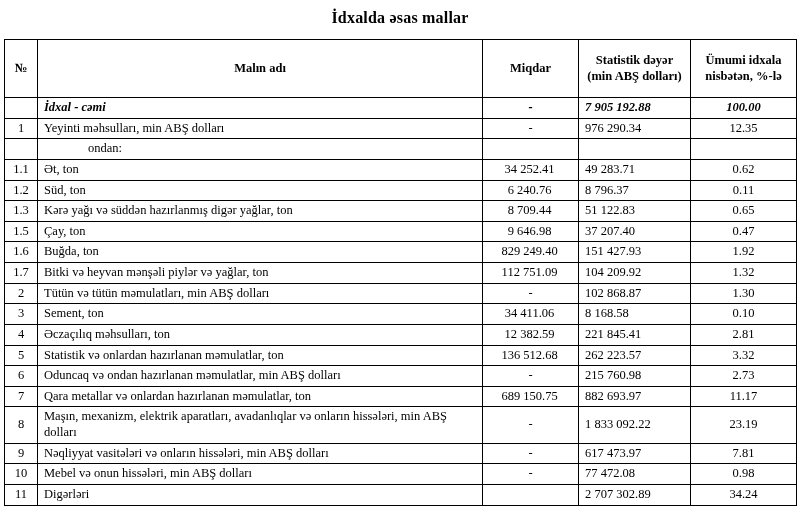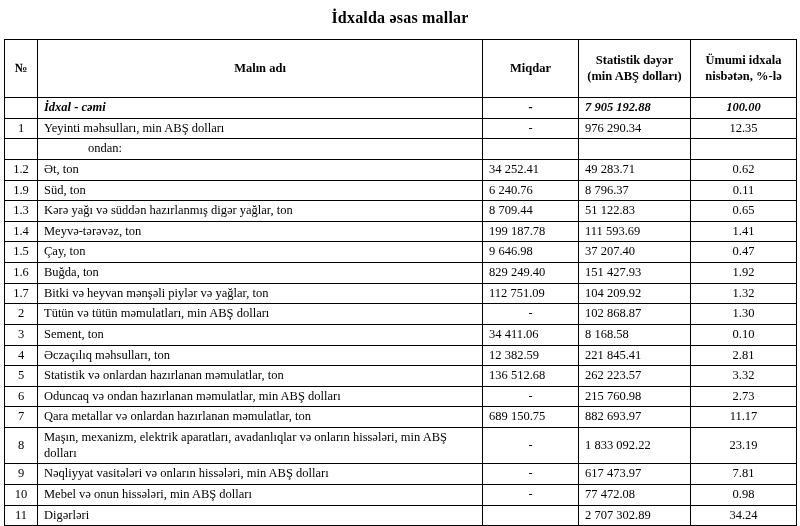--- a/index.html
+++ b/index.html
@@ -39,21 +39,21 @@
   thead th {
     font-weight: bold;
     text-align: center;
     height: 58px;
     padding: 2px 8px;
   }
   tbody td { height: 20px; }
 
   td.cell-no    { text-align: center; }
   td.cell-name  { text-align: left; }
-  td.cell-qty   { text-align: left; padding-right: 8px; }
+  td.cell-qty   { text-align: center; padding-right: 8px; }
   td.cell-val   { text-align: left; padding-right: 6px; }
   td.cell-share { text-align: center; }
 
   td.cell-qty.dash { text-align: center; padding-right: 6px; }
   td.cell-name.indent { padding-left: 50px; }
   tr.bold td { font-weight: bold; font-style: italic; }
 </style>
 </head>
 <body>
 
@@ -94,48 +94,41 @@
           <td class="cell-share">12.35</td>
         </tr>
         <tr>
           <td class="cell-no"></td>
           <td class="cell-name indent">ondan:</td>
           <td class="cell-qty"></td>
           <td class="cell-val"></td>
           <td class="cell-share"></td>
         </tr>
         <tr>
-          <td class="cell-no">1.2</td>
+          <td class="cell-no">1.1</td>
           <td class="cell-name">Ət, ton</td>
           <td class="cell-qty">34 252.41</td>
           <td class="cell-val">49 283.71</td>
           <td class="cell-share">0.62</td>
         </tr>
         <tr>
-          <td class="cell-no">1.9</td>
+          <td class="cell-no">1.2</td>
           <td class="cell-name">Süd, ton</td>
           <td class="cell-qty">6 240.76</td>
           <td class="cell-val">8 796.37</td>
           <td class="cell-share">0.11</td>
         </tr>
         <tr>
           <td class="cell-no">1.3</td>
           <td class="cell-name">Kərə yağı və süddən hazırlanmış digər yağlar, ton</td>
           <td class="cell-qty">8 709.44</td>
           <td class="cell-val">51 122.83</td>
           <td class="cell-share">0.65</td>
         </tr>
         <tr>
-          <td class="cell-no">1.4</td>
-          <td class="cell-name">Meyvə-tərəvəz, ton</td>
-          <td class="cell-qty">199 187.78</td>
-          <td class="cell-val">111 593.69</td>
-          <td class="cell-share">1.41</td>
-        </tr>
-        <tr>
           <td class="cell-no">1.5</td>
           <td class="cell-name">Çay, ton</td>
           <td class="cell-qty">9 646.98</td>
           <td class="cell-val">37 207.40</td>
           <td class="cell-share">0.47</td>
         </tr>
         <tr>
           <td class="cell-no">1.6</td>
           <td class="cell-name">Buğda, ton</td>
           <td class="cell-qty">829 249.40</td>

